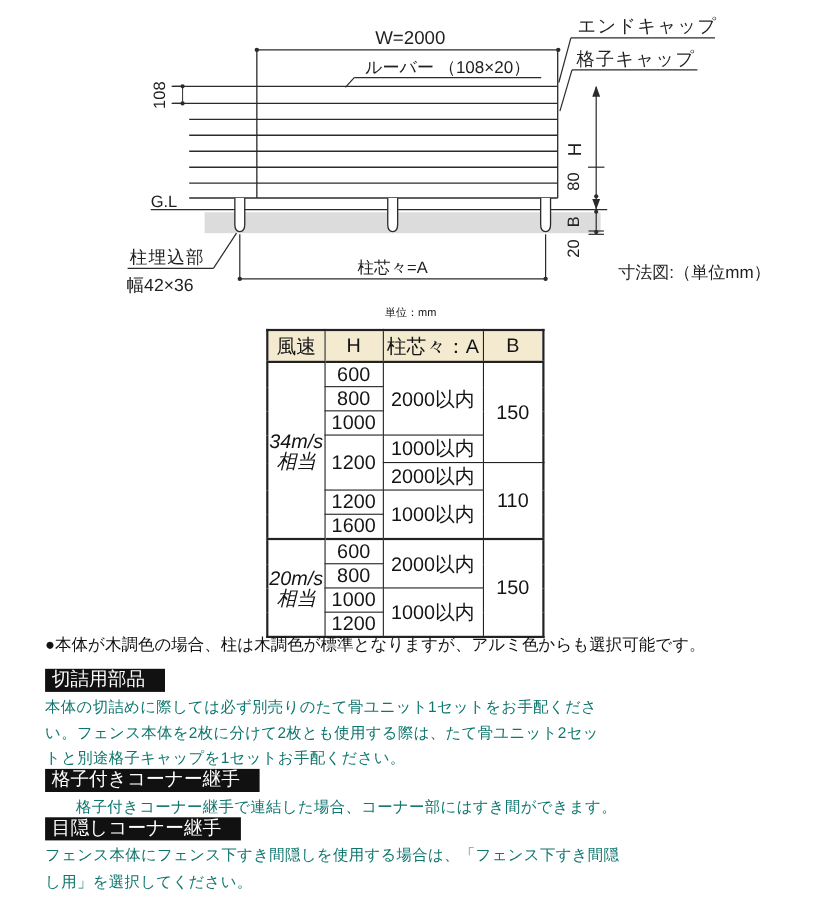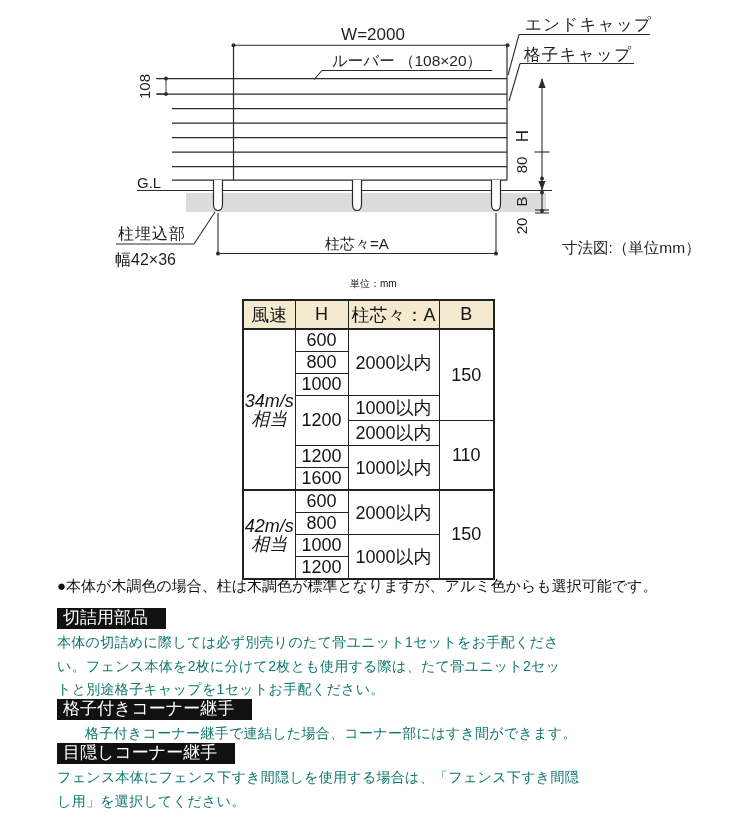--- a/index.html
+++ b/index.html
@@ -13,21 +13,21 @@
   #spec-table td,#spec-table th{border:1px solid #222;text-align:center;vertical-align:middle;
               padding:0;font-weight:normal;overflow:hidden;}
   #spec-table{border:2px solid #222;}
   #spec-table th{background:#f3ead0;height:27px;border-bottom:2px solid #222;}
   #spec-table td{height:21px;}
   #spec-table tr.g2-start td{border-top:2px solid #222;}
   #spec-table td.wind{white-space:pre-line;line-height:18px;font-style:italic;}
   #unit-note{position:absolute;left:350px;top:277px;width:143px;text-align:left;font-size:10px;color:#141414;}
 
   
-  .abs{position:absolute;left:57px;width:648px;}
+  .abs{position:absolute;left:41px;width:648px;}
   #bullet-note{top:577px;font-size:15px;color:#111;}
   .black-label{display:inline-block;background:#111;color:#fff;font-size:17px;
                padding:1px 18px 2px 6px;line-height:18px;}
   .note-body{font-size:14px;line-height:23.5px;letter-spacing:0.3px;color:#0f766e;white-space:pre-line;}
   #label-1{top:608px;} #body-1{top:631px;}
   #label-2{top:699px;text-decoration:underline;} #body-2{top:722px;margin-left:28px;}
   #label-3{top:743px;} #body-3{top:766px;}
 </style>
 </head>
 <body>
@@ -167,21 +167,21 @@
       <td rowspan="3">110</td>
     </tr>
     <tr>
       <td>1200</td>
       <td rowspan="2">1000以内</td>
     </tr>
     <tr>
       <td>1600</td>
     </tr>
     <tr class="g2-start">
-      <td class="wind" rowspan="4">42m/s
+      <td class="wind" rowspan="4">20m/s
 相当</td>
       <td>600</td>
       <td rowspan="2">2000以内</td>
       <td rowspan="4">150</td>
     </tr>
     <tr>
       <td>800</td>
     </tr>
     <tr>
       <td>1000</td>

